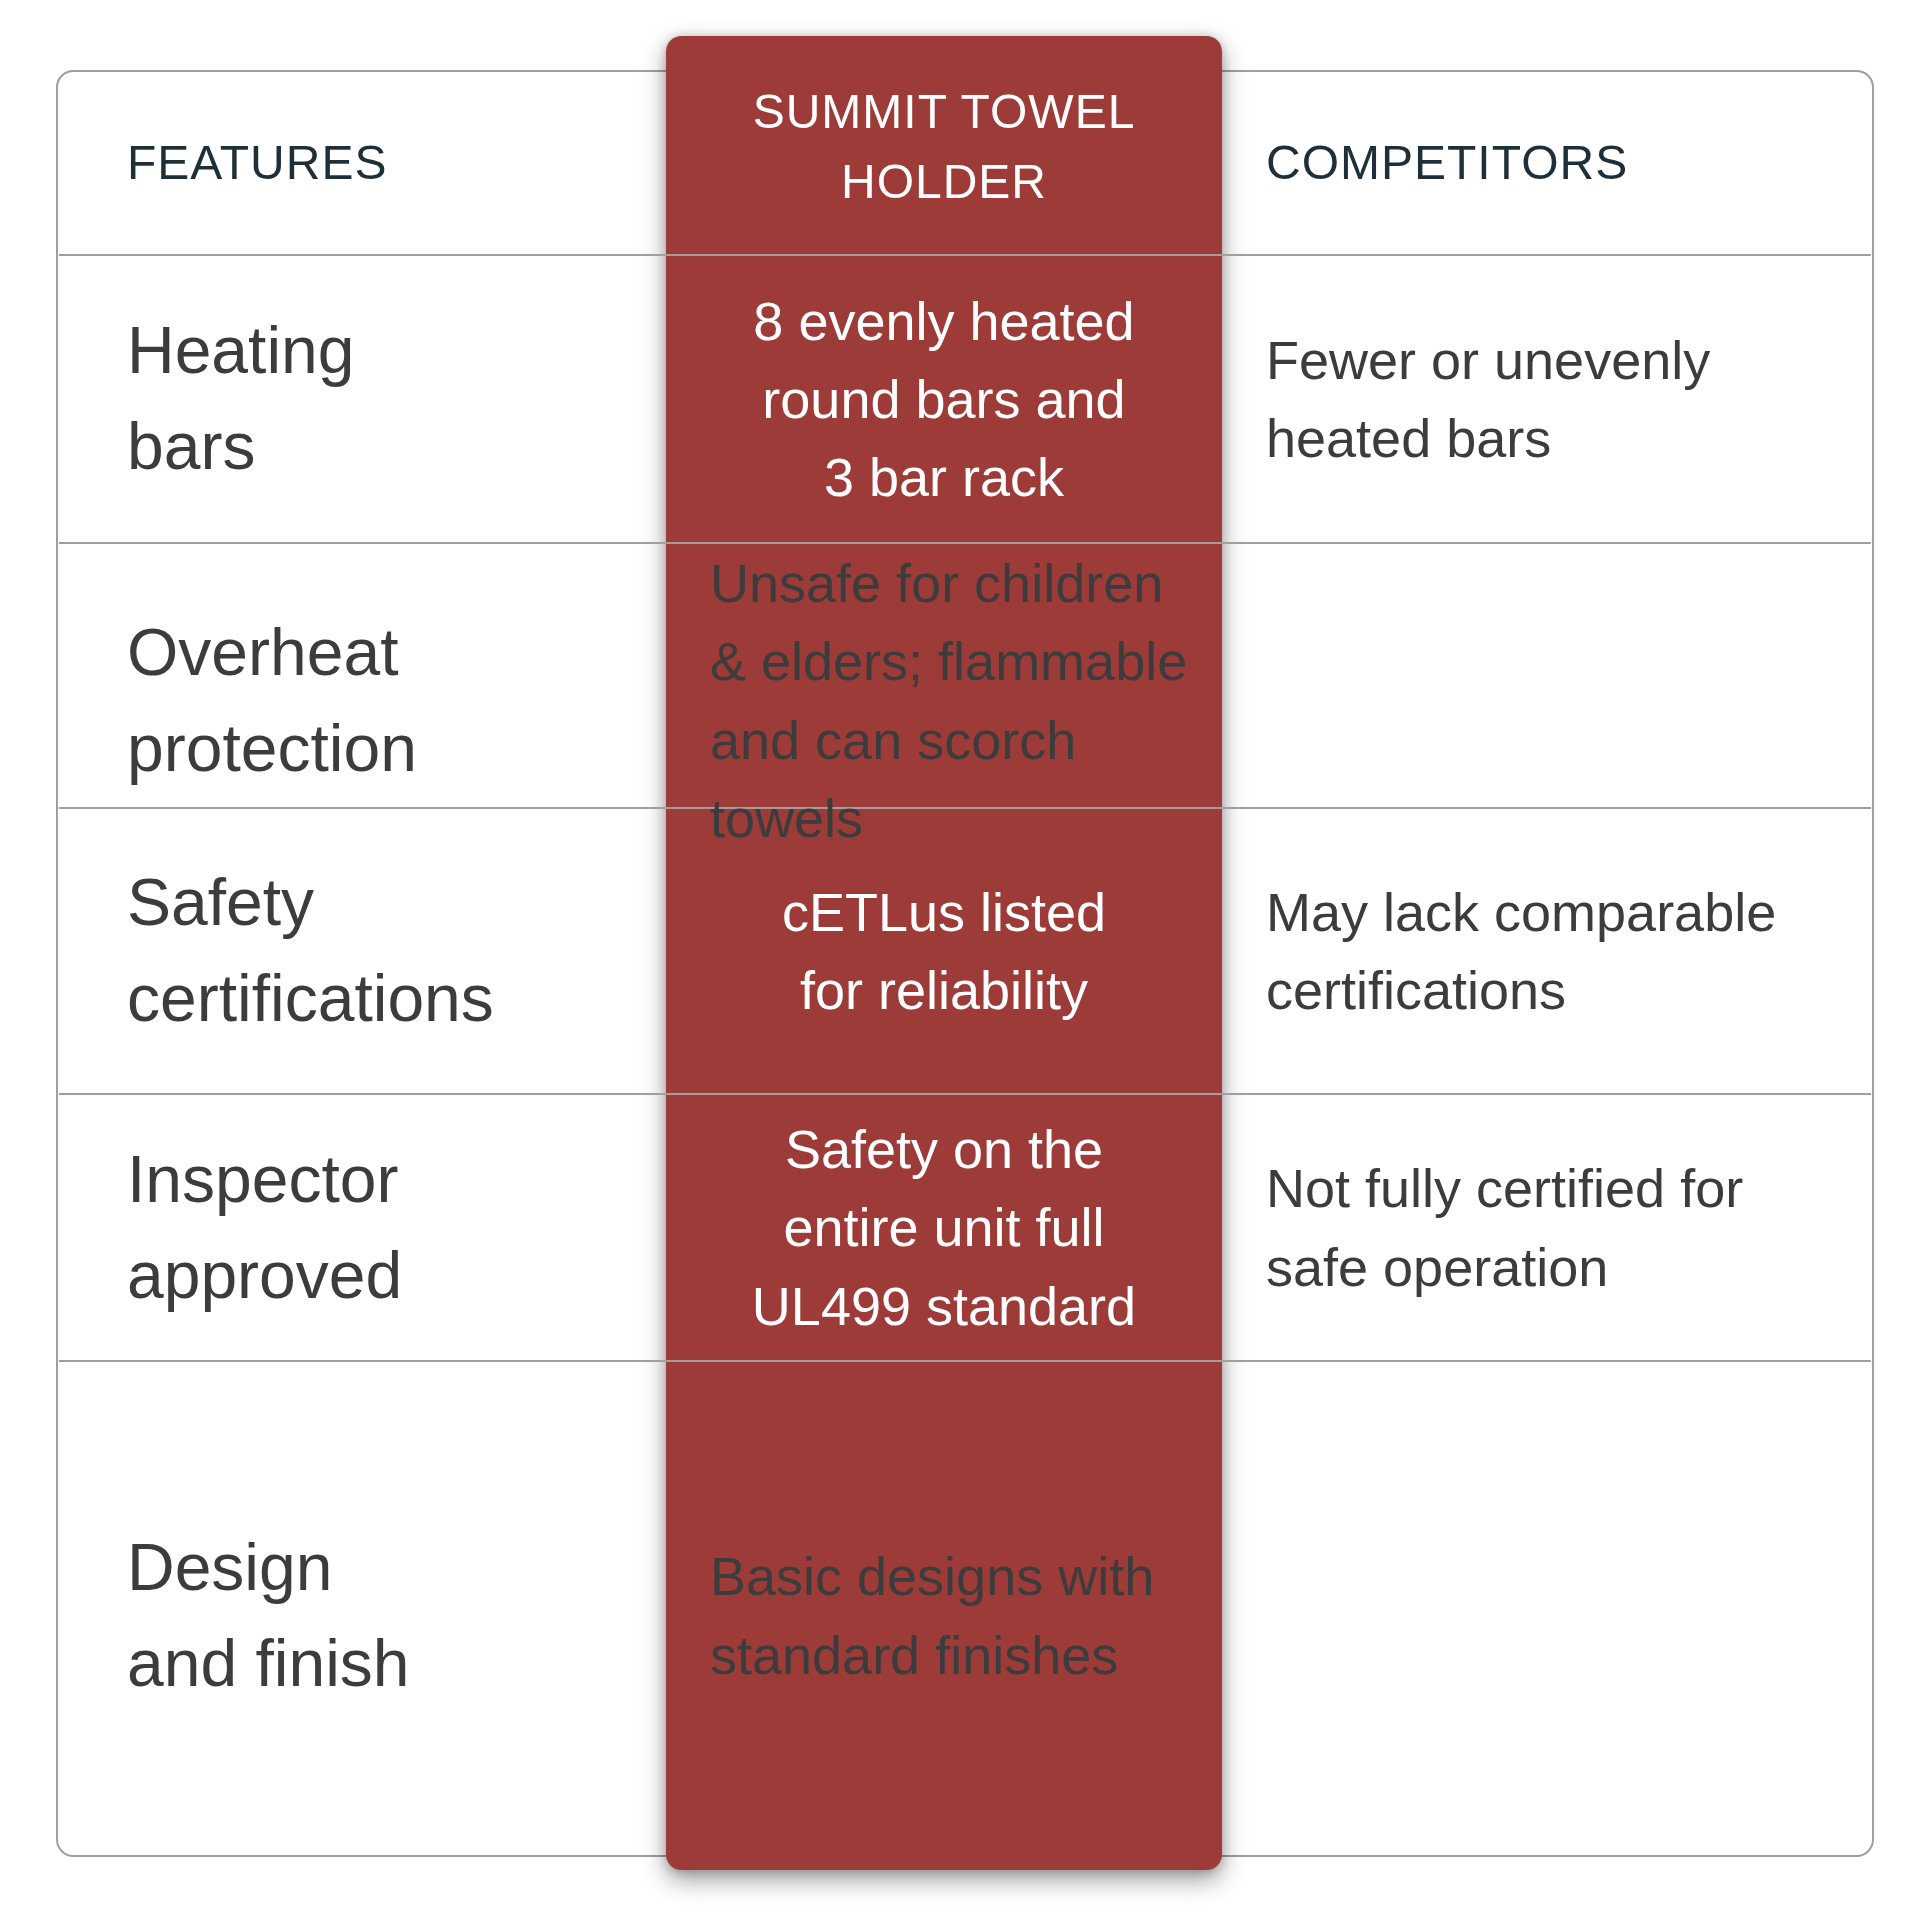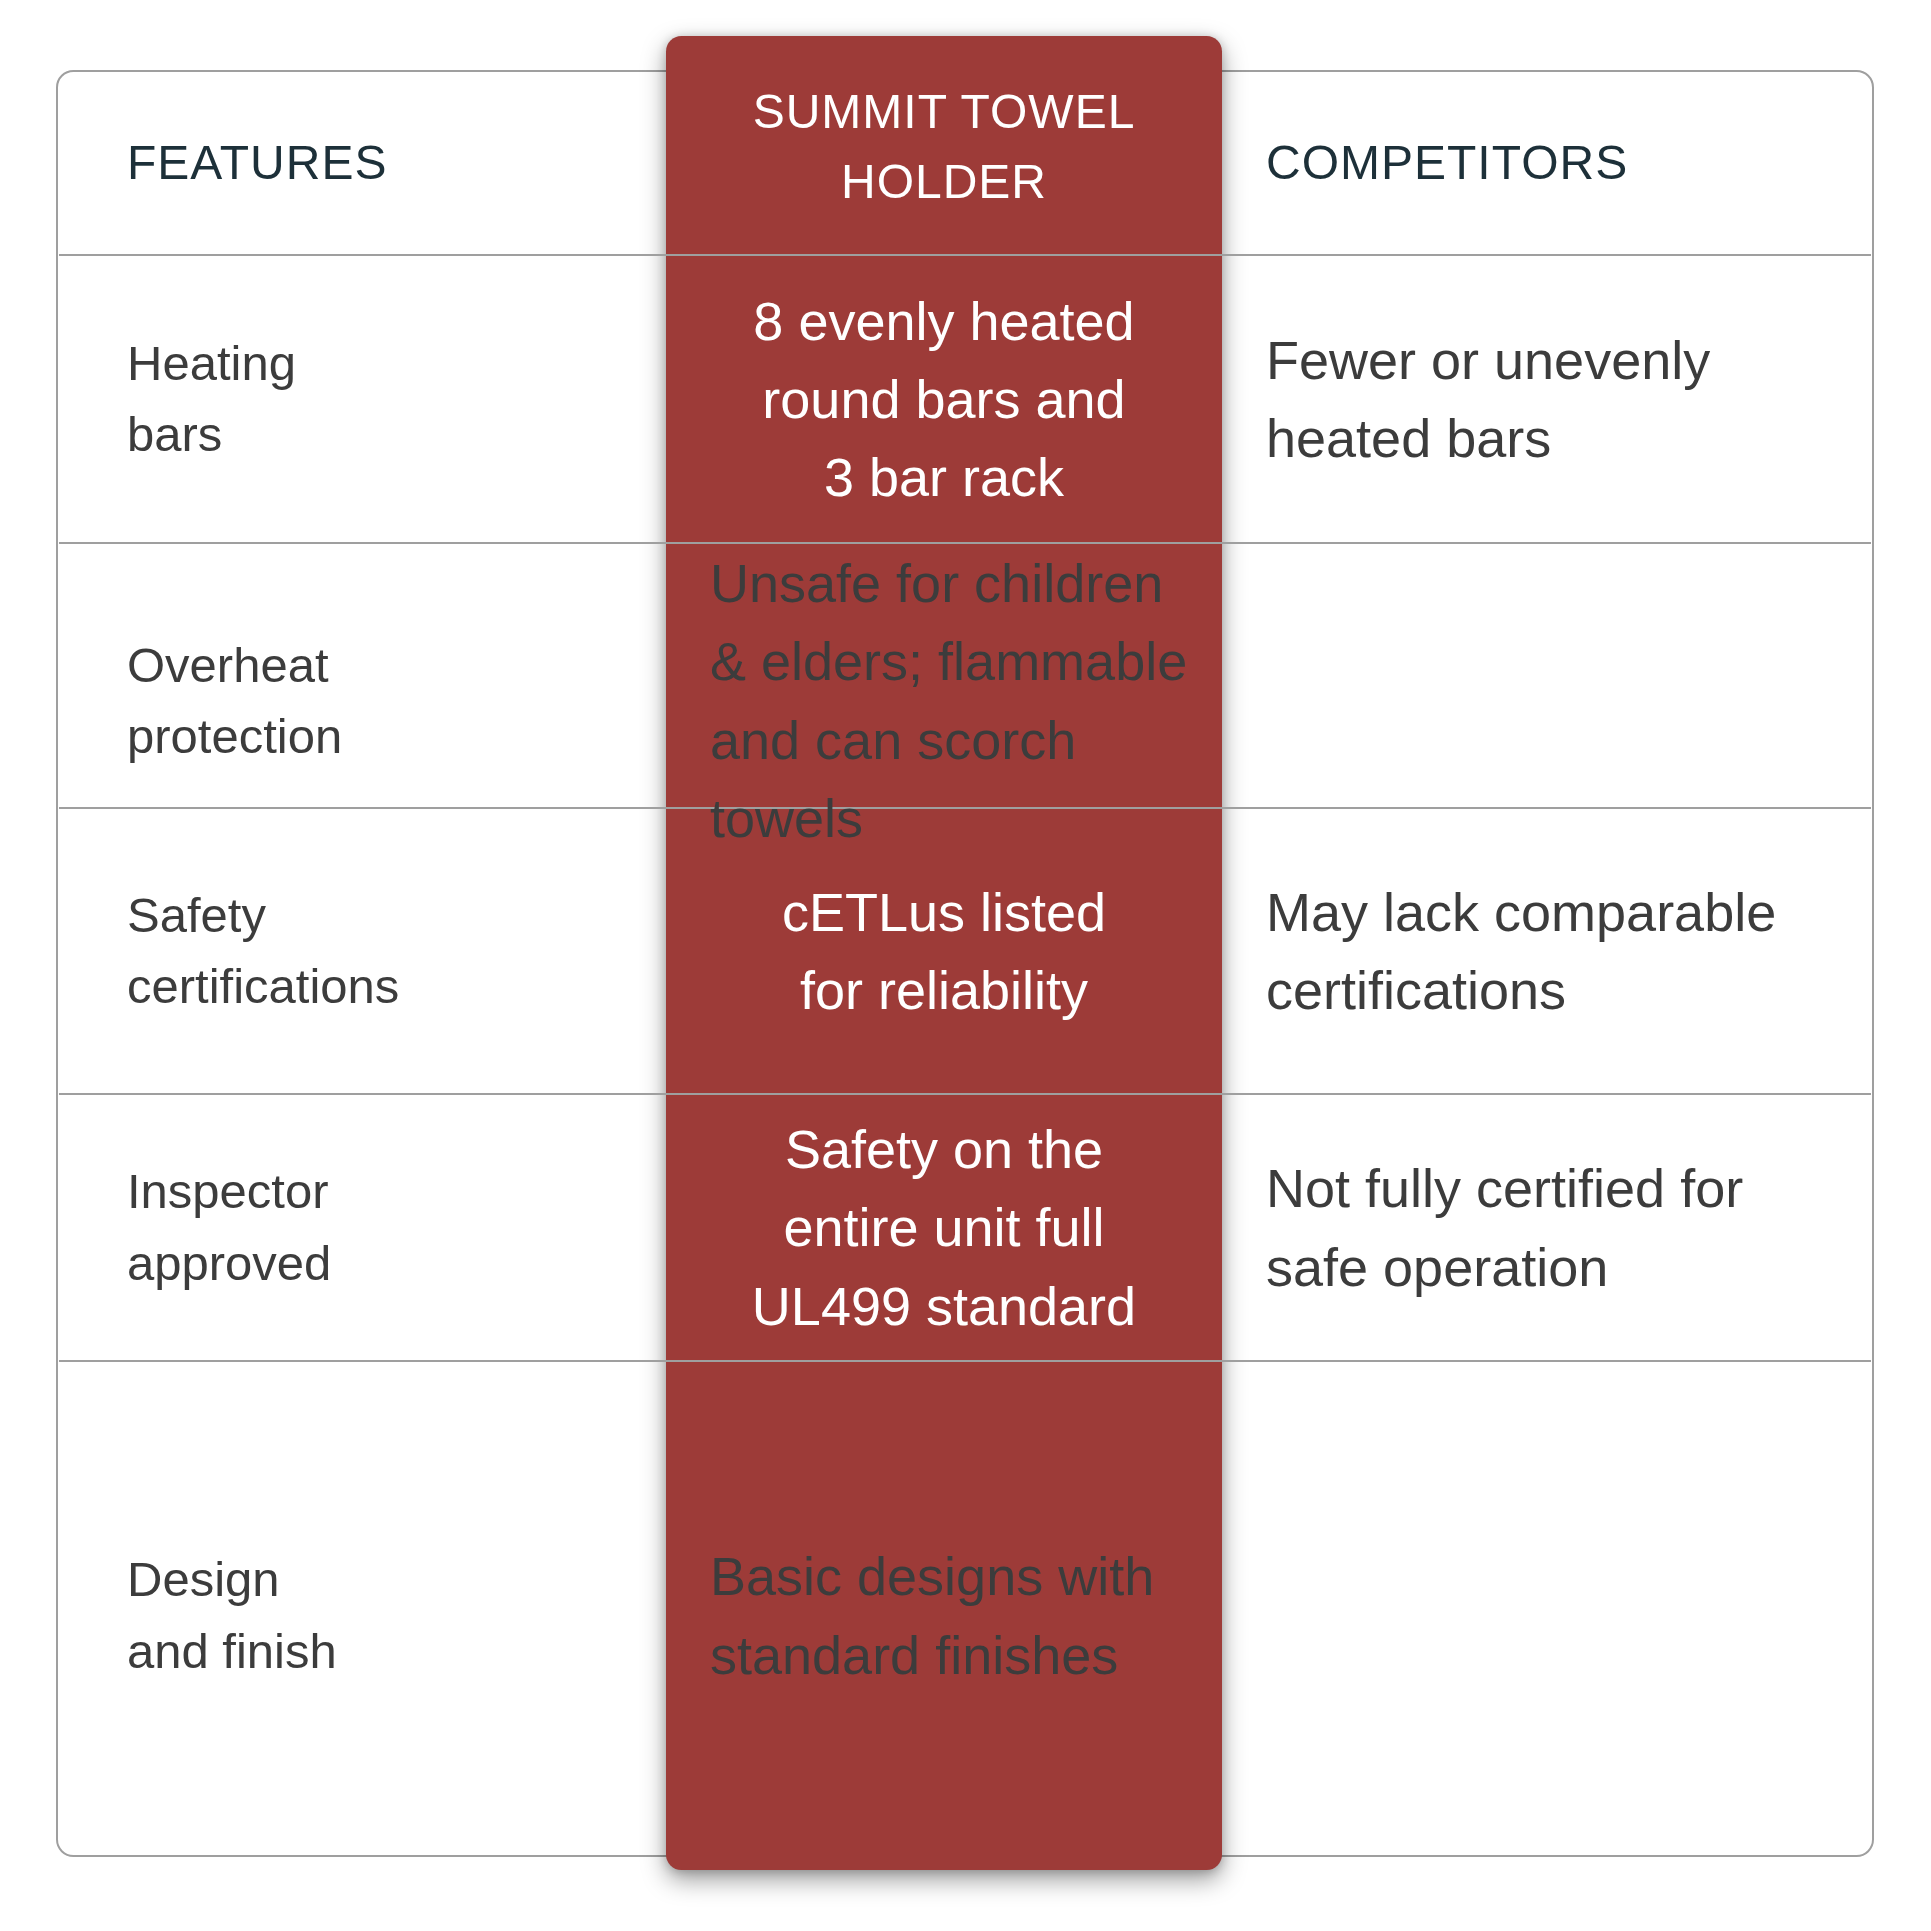--- a/index.html
+++ b/index.html
@@ -61,21 +61,21 @@
   .r-4{height:286px;}
   .r-5{height:267px;}
   .r-6{flex:1;}
   .cell{
     display:flex;align-items:center;
     white-space:pre-line;
   }
   .cell-feature{
     padding-left:68px;
     color:var(--body_text);
-    font-size:49px;line-height:1.45;
+    font-size:66px;line-height:1.45;
   }
   .cell-product{
     justify-content:center;text-align:center;
     color:var(--product_text);
     font-size:54px;line-height:1.45;
     padding:0 26px;
   }
   .cell-competitor{
     padding-left:44px;padding-right:19.3px;
     color:var(--body_text);

